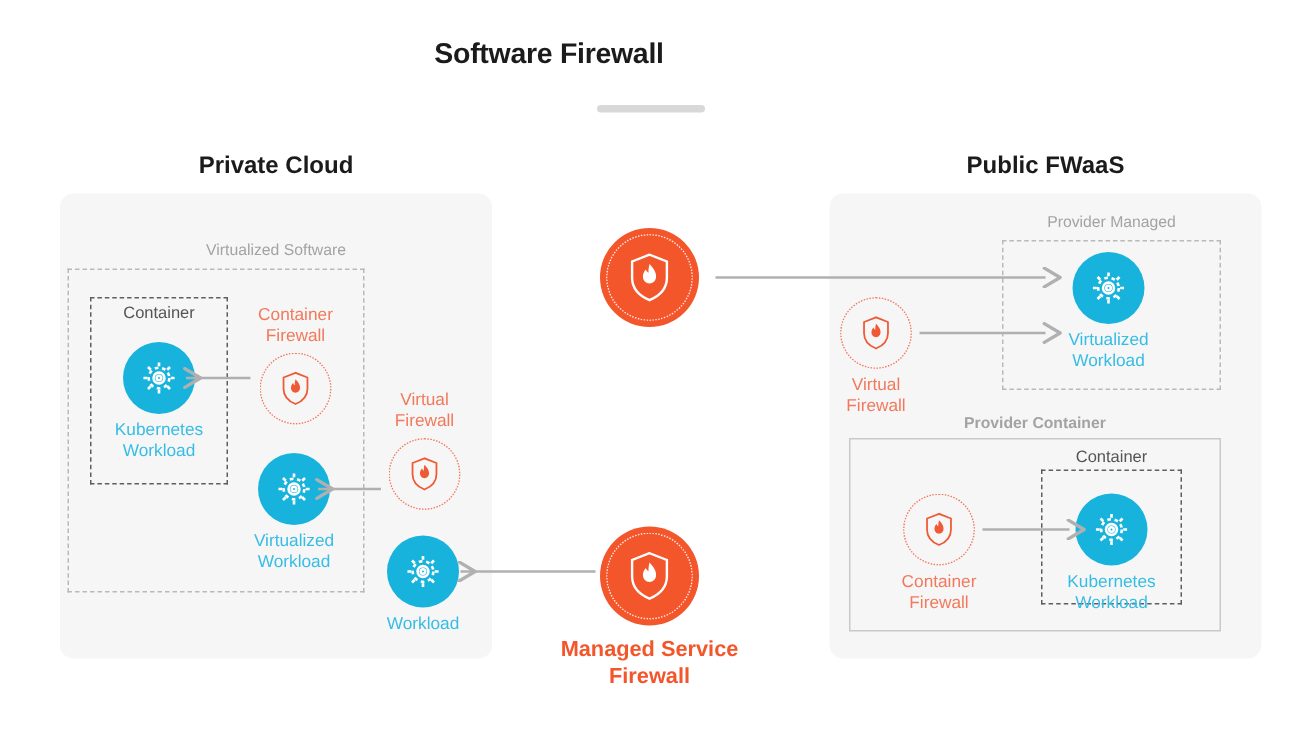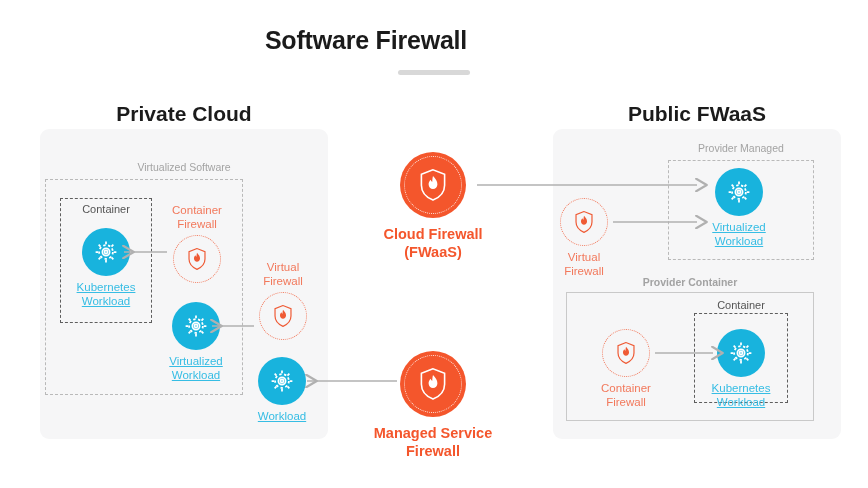--- a/index.html
+++ b/index.html
@@ -15,37 +15,37 @@
     font-family: "Liberation Sans", sans-serif;
     color: #333;
   }
 
   
   .page-title {
     position: absolute;
     left: 0; top: 26px;
     width: 732px;
     text-align: center;
-    font-size: 25px;
+    font-size: 19px;
     font-weight: bold;
     letter-spacing: -0.2px;
     color: #1b1b1b;
   }
   .title-rule {
     position: absolute;
     left: 398px; top: 70px;
     width: 72px; height: 5px;
     border-radius: 3px;
     background: #d8d8d8;
   }
 
   
   .col-heading {
     position: absolute;
-    font-size: 21px;
+    font-size: 16px;
     font-weight: bold;
     color: #1b1b1b;
     text-align: center;
     white-space: nowrap;
   }
   #heading-private { left: 40px; top: 102px; width: 288px; }
   #heading-public  { left: 553px; top: 102px; width: 288px; }
 
   
   .panel {
@@ -93,21 +93,21 @@
     line-height: 14px;
     white-space: pre-line;
   }
   .node .label.above {
     margin-top: 0;
     margin-bottom: 4px;
   }
 
   
   .disc.workload { background: #18b3dd; }
-  .label.workload-label { color: #36bde4; text-decoration: underline; }
+  .label.workload-label { color: #36bde4; }
 
   
   .disc.fw-small {
     background: transparent;
     border: 1.4px dotted #f2795c;
     box-sizing: border-box;
   }
   .label.fw-label { color: #f2795c; }
 
   
@@ -214,22 +214,20 @@
   <div class="label workload-label">Workload</div>
 </div>
 
 <div class="node big" style="left:353px; top:152px;">
   <div class="disc">
     <svg width="32" height="35" viewBox="0 0 24 26" fill="none" stroke="#ffffff" stroke-width="1.2">
       <path d="M12 1.6 3.3 5v8.1c0 5.5 3.7 9.1 8.7 11.2 5-2.1 8.7-5.7 8.7-11.2V5Z"></path>
       <path d="M12 6.3c1.9 2.2 3.3 3.7 3.3 6.1 0 2.1-1.5 3.6-3.3 3.6s-3.3-1.5-3.3-3.6c0-1.3.6-2.3 1.5-3.4.3.9.8 1.4 1.3 1.6-.1-1.5.2-3 .5-4.3Z" fill="#ffffff" stroke="none"></path>
     </svg>
   </div>
-  <div class="label">Cloud Firewall
-(FWaaS)</div>
 </div>
 
 <div class="node big" style="left:353px; top:351px;">
   <div class="disc">
     <svg width="32" height="35" viewBox="0 0 24 26" fill="none" stroke="#ffffff" stroke-width="1.2">
       <path d="M12 1.6 3.3 5v8.1c0 5.5 3.7 9.1 8.7 11.2 5-2.1 8.7-5.7 8.7-11.2V5Z"></path>
       <path d="M12 6.3c1.9 2.2 3.3 3.7 3.3 6.1 0 2.1-1.5 3.6-3.3 3.6s-3.3-1.5-3.3-3.6c0-1.3.6-2.3 1.5-3.4.3.9.8 1.4 1.3 1.6-.1-1.5.2-3 .5-4.3Z" fill="#ffffff" stroke="none"></path>
     </svg>
   </div>
   <div class="label">Managed Service

